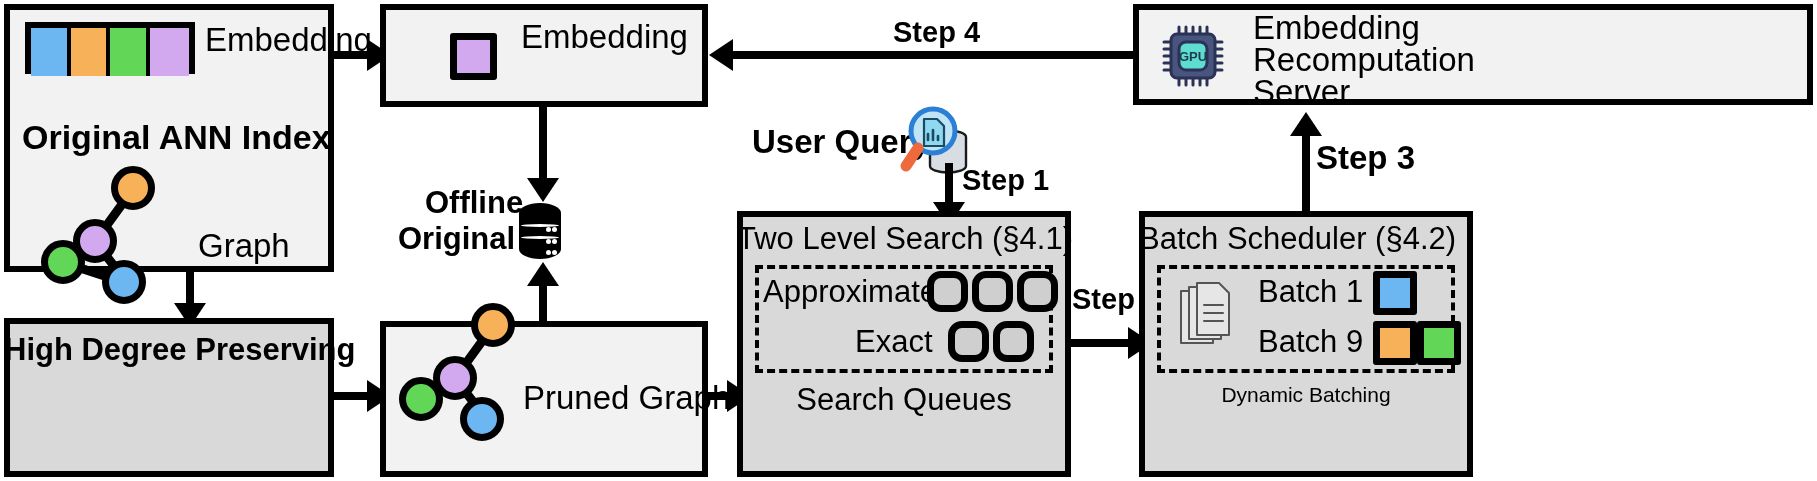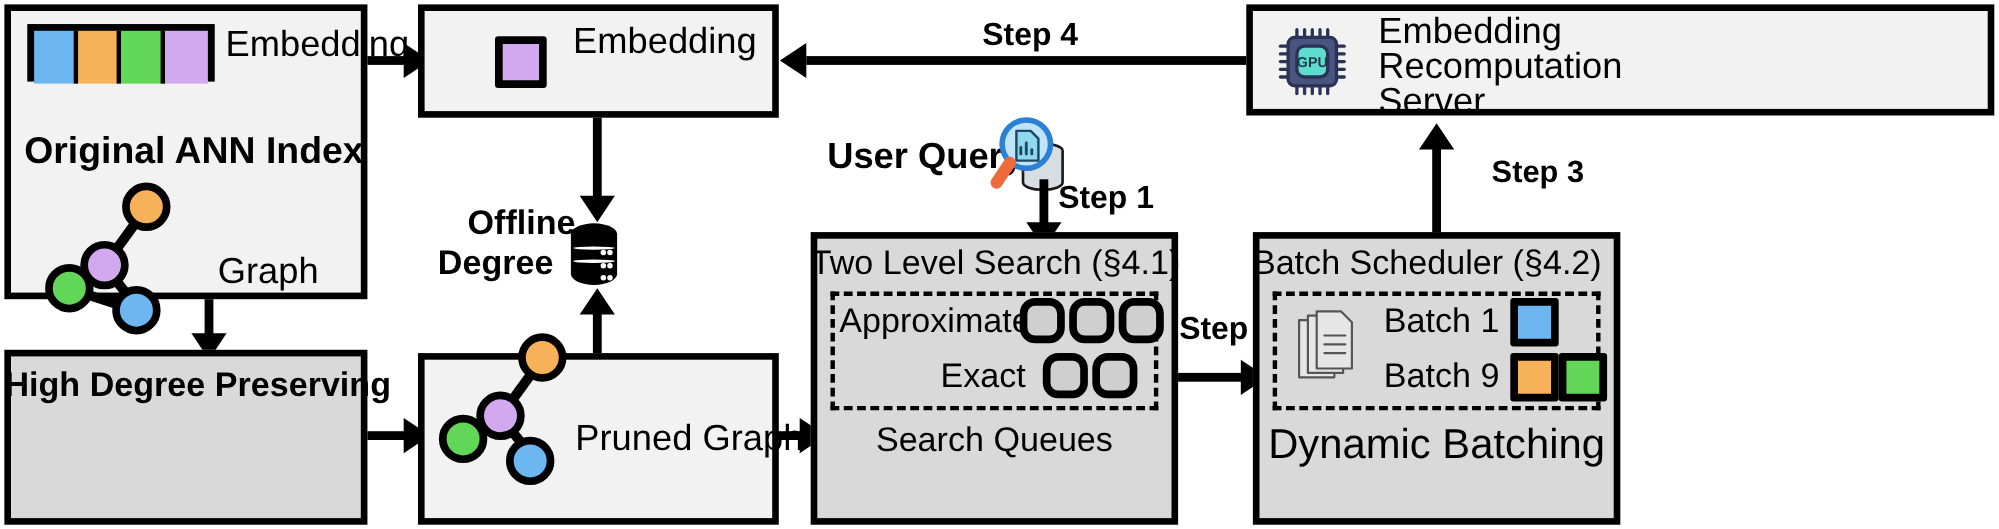--- a/index.html
+++ b/index.html
@@ -88,21 +88,21 @@
   <div class="ah r" style="left:367px;top:380px;"></div>
 
   <div class="box" style="left:380px;top:4px;width:328px;height:103px;"></div>
   <div class="sq" style="left:450px;top:33px;width:47px;height:47px;background:#d2a9ef;"></div>
   <div class="lbl" style="left:521px;top:19px;font-size:33px;">Embedding</div>
 
   <div class="vline" style="left:539px;top:107px;height:76px;"></div>
   <div class="ah d" style="left:527px;top:178px;"></div>
 
   <div class="lbl b" style="left:425px;top:186px;font-size:31px;text-align:center;">Offline</div>
-  <div class="lbl b" style="left:398px;top:222px;font-size:31px;">Degree</div>
+  <div class="lbl b" style="left:398px;top:222px;font-size:31px;">Original</div>
 
   <div class="cyl" style="left:519px;top:203px;width:42px;height:56px;">
     <div class="body" style="top:10px;height:36px;"></div>
     <div class="disk" style="top:0px;"></div>
     <div class="disk" style="top:36px;"></div>
     <div class="gap" style="top:21px;"></div>
     <div class="gap" style="top:33px;"></div>
     <div class="dot" style="left:27px;top:24px;"></div>
     <div class="dot" style="left:33px;top:24px;"></div>
     <div class="dot" style="left:27px;top:36px;"></div>
@@ -195,25 +195,25 @@
     </g>
   </svg>
 
   <div class="lbl" style="left:1258px;top:275px;font-size:31px;">Batch 1</div>
   <div class="sq" style="left:1373px;top:271px;width:44px;height:44px;background:#6cb6f2;"></div>
 
   <div class="lbl" style="left:1258px;top:325px;font-size:31px;">Batch 9</div>
   <div class="sq" style="left:1373px;top:321px;width:44px;height:44px;background:#f7b259;"></div>
   <div class="sq" style="left:1417px;top:321px;width:44px;height:44px;background:#62d656;"></div>
 
-  <div class="lbl ctr" style="left:1139px;top:383px;width:334px;font-size:38px;">Dynamic Batching</div>
+  <div class="lbl ctr" style="left:1139px;top:383px;width:334px;font-size:21px;">Dynamic Batching</div>
 
   <div class="vline" style="left:1302px;top:135px;height:76px;"></div>
   <div class="ah u" style="left:1290px;top:112px;"></div>
-  <div class="lbl b" style="left:1316px;top:140px;font-size:28px;margin-left:40px;">Step 3</div>
+  <div class="lbl b" style="left:1316px;top:140px;font-size:33px;">Step 3</div>
 
   <div class="box" style="left:1133px;top:4px;width:680px;height:101px;"></div>
 
   <svg style="position:absolute;left:1162px;top:25px;" width="62" height="62" viewBox="0 0 62 62">
     <g stroke="#2a3256" stroke-width="3" stroke-linecap="round">
       <line x1="17" y1="2" x2="17" y2="11"></line>
         <line x1="24" y1="2" x2="24" y2="11"></line>
       <line x1="31" y1="2" x2="31" y2="11"></line>
         <line x1="38" y1="2" x2="38" y2="11"></line>
       <line x1="45" y1="2" x2="45" y2="11"></line>

